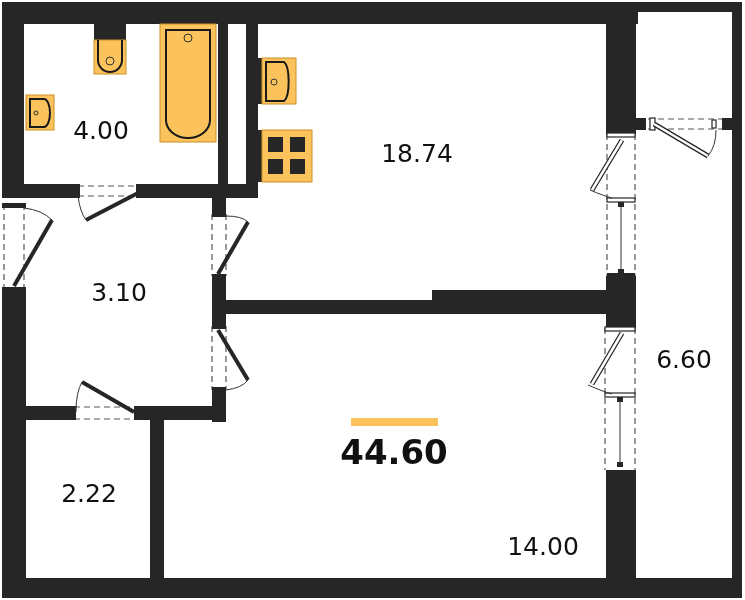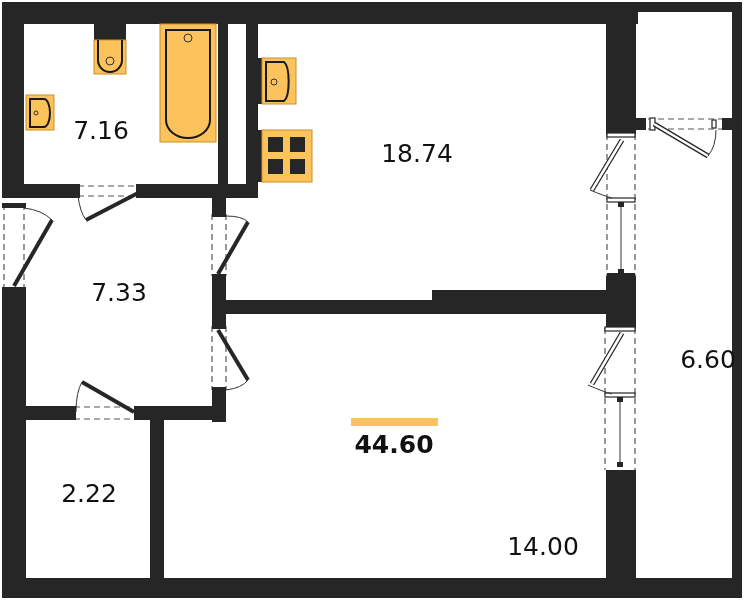--- a/index.html
+++ b/index.html
@@ -5,21 +5,21 @@
   html, body { margin:0; padding:0; background:#ffffff; }
   body { width:745px; height:600px; overflow:hidden; position:relative; font-family:"Liberation Sans", "DejaVu Sans", sans-serif; }
   svg { position:absolute; left:0; top:0; }
   .wall { fill:#262626; }
   .fix { fill:#fcc35c; stroke:#c98f2a; stroke-width:1; }
   .line { fill:none; stroke:#1a1a1a; stroke-width:2; }
   .thin { fill:none; stroke:#333; stroke-width:1; }
   .dash { fill:none; stroke:#555; stroke-width:1.2; stroke-dasharray:6 4; }
   .leafw { fill:#fff; stroke:#262626; stroke-width:1.2; }
   .label { position:absolute; font-size:25px; color:#111; font-family:"DejaVu Sans", sans-serif; transform:translate(-50%,-50%); white-space:nowrap; }
-  .total { position:absolute; font-size:25px; font-weight:bold; color:#111; font-family:"DejaVu Sans", sans-serif; transform:translate(-50%,-50%); }
+  .total { position:absolute; font-size:34px; font-weight:bold; color:#111; font-family:"DejaVu Sans", sans-serif; transform:translate(-50%,-50%);margin-top:8px; }
   .bar { position:absolute; height:8px; }
 </style>
 </head>
 <body>
 
 <svg width="745" height="600" viewBox="0 0 745 600">
 
   <rect class="wall" x="2" y="2" width="636" height="22"></rect>
   <rect class="wall" x="2" y="2" width="22" height="196"></rect>
   <rect class="wall" x="2" y="290" width="24" height="308"></rect>
@@ -164,21 +164,21 @@
     <rect class="leafw" x="605" y="393" width="30" height="4"></rect>
     <line x1="622" y1="333" x2="592" y2="384" stroke="#262626" stroke-width="5"></line>
     <line x1="622" y1="333" x2="592" y2="384" stroke="#fff" stroke-width="2.5"></line>
     <path class="thin" d="M588 385 Q604 392 612 394"></path>
     <line class="thin" x1="620" y1="398" x2="620" y2="466"></line>
     <rect class="wall" x="617" y="397" width="6" height="5"></rect>
     <rect class="wall" x="617" y="462" width="6" height="5"></rect>
   </g>
 </svg>
 
-<div class="label" style="left:101px;top:130px;">7.16</div>
+<div class="label" style="left:101px;top:130px;">4.00</div>
 <div class="label" style="left:417px;top:153px;">18.74</div>
-<div class="label" style="left:119px;top:292px;">7.33</div>
+<div class="label" style="left:119px;top:292px;">3.10</div>
 <div class="label" style="left:89px;top:493px;">2.22</div>
 <div class="label" style="left:543px;top:546px;text-align:right;">14.00</div>
-<div class="label" style="left:684px;top:359px;margin-left:24px;">6.60</div>
+<div class="label" style="left:684px;top:359px;">6.60</div>
 
 <div class="bar" style="left:351px;top:418px;width:87px;background:#fcc35c;"></div>
 <div class="total" style="left:394px;top:444px;">44.60</div>
 
 </body></html>

